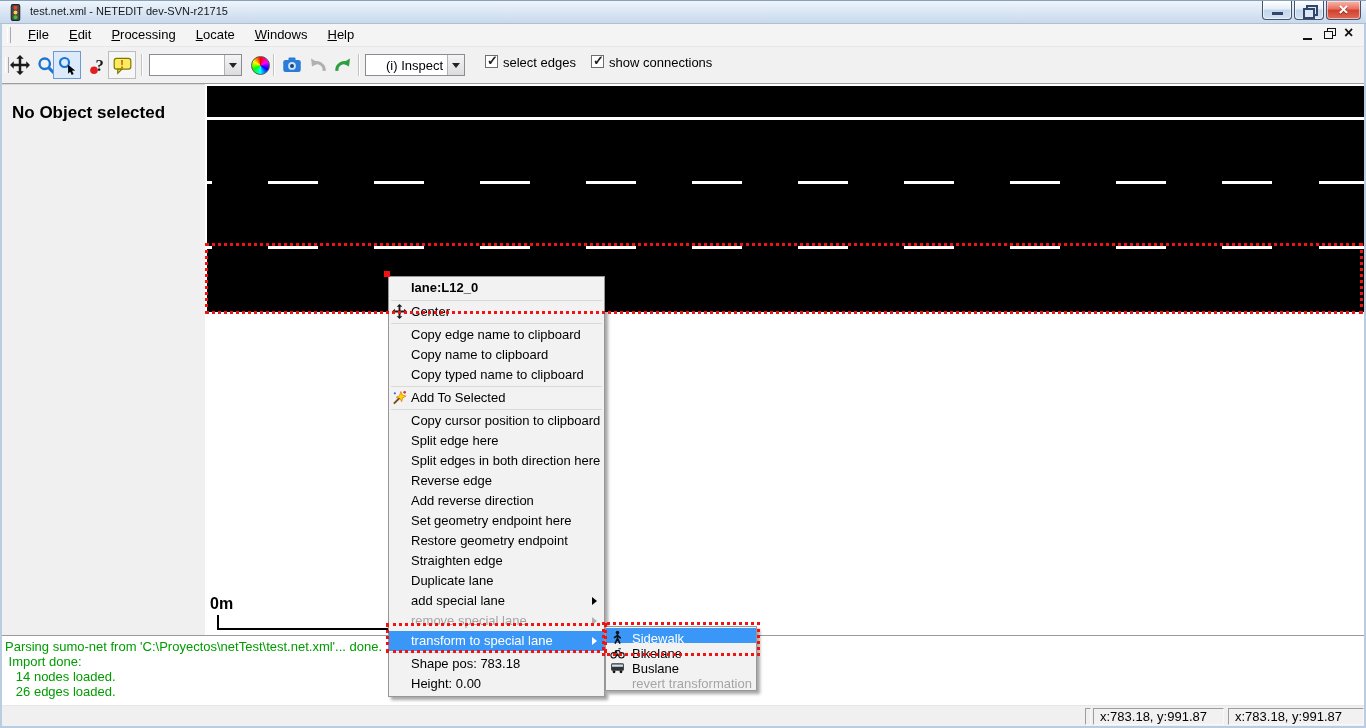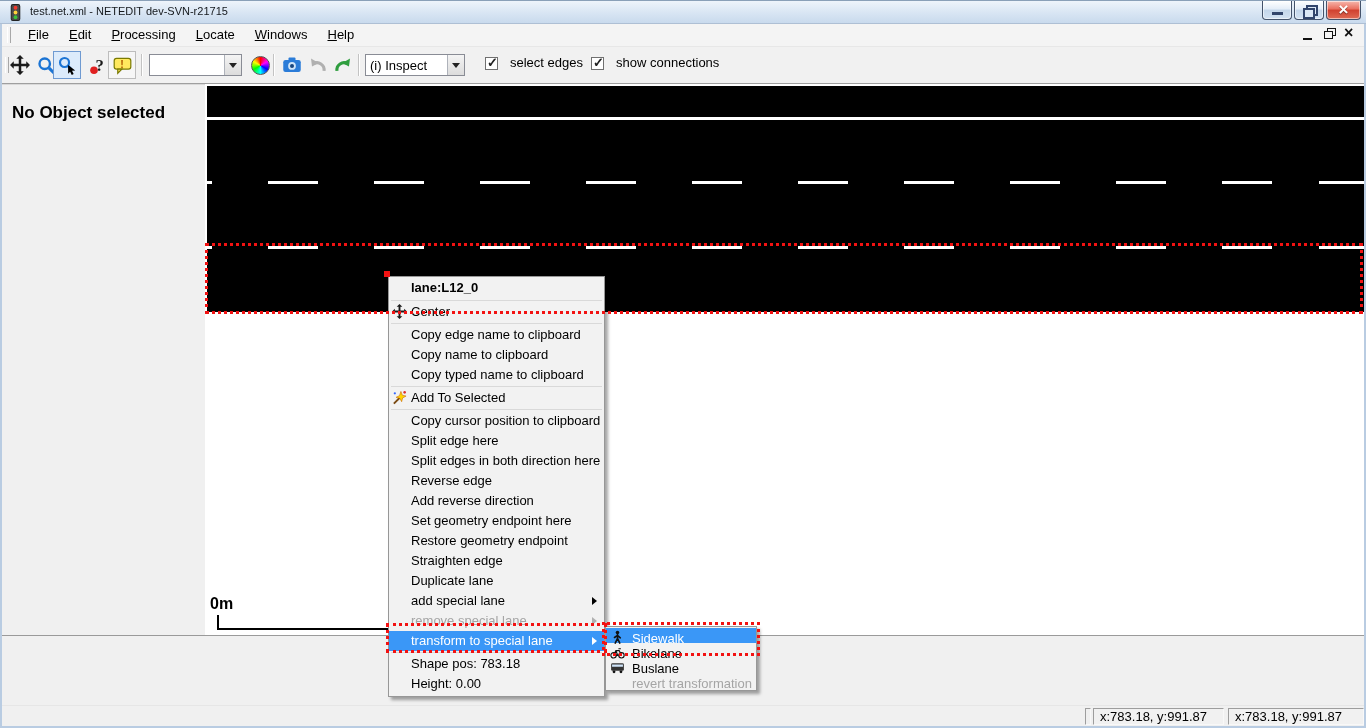--- a/index.html
+++ b/index.html
@@ -42,25 +42,25 @@
   .mdi.close::before{content:"\00d7";position:absolute;left:1px;top:-3px;font-size:16px;font-weight:bold;color:#111;}
   
   .toolbar{position:absolute;left:2px;right:2px;top:46px;height:38px;background:#f1f1f1;
     border-top:1px solid #e7e7e7;border-bottom:1px solid #9f9f9f;}
   .toolbar .grip{left:3px;top:10px;}
   .tb-btn{position:absolute;top:4px;width:28px;height:28px;display:flex;align-items:center;justify-content:center;}
   .tb-btn.pressed{border:1px solid #6f9ad1;background:#dcebfb;}
   .tb-btn.bordered{border:1px solid #bdbdbd;background:#f6f6f6;}
   .tb-sep{position:absolute;top:7px;width:2px;height:22px;border-left:1px solid #c3c3c3;border-right:1px solid #ffffff;}
   .combo{position:absolute;top:7px;height:22px;background:#fff;border:1px solid #898c95;font-size:13px;}
-  .combo .combo-text{position:absolute;left:4px;top:3px;white-space:nowrap;}
+  .combo .combo-text{position:absolute;left:20px;top:3px;white-space:nowrap;}
   .combo .combo-btn{position:absolute;right:0;top:0;bottom:0;width:17px;background:linear-gradient(#f4f4f4,#dcdcdc);
     border-left:1px solid #aeb2ba;display:flex;align-items:center;justify-content:center;}
   .darr{width:0;height:0;border-left:4px solid transparent;border-right:4px solid transparent;border-top:5px solid #222;}
-  .tb-check{position:absolute;top:8px;display:flex;align-items:flex-end;gap:12px;}
+  .tb-check{position:absolute;top:8px;display:flex;align-items:flex-start;gap:5px;}
   .cb{width:13px;height:13px;border:1px solid #707070;background:#fff;position:relative;display:inline-block;}
   .cb.checked::before{content:"\2713";position:absolute;left:1px;top:-3px;font-size:13px;font-weight:bold;color:#222;}
   .cb-label{font-size:13px;color:#000;}
   .colorwheel{width:19px;height:19px;border-radius:50%;border:1px solid #555;
     background:conic-gradient(#f00,#f0f,#00f,#0ff,#0f0,#ff0,#f00);}
   
   .sidepanel{position:absolute;left:2px;top:84px;width:203px;height:552px;background:#f0f0f0;
     border-top:1px solid #d9d9d9;}
   .panel-msg{position:absolute;left:10px;top:10px;font-size:17px;font-weight:bold;color:#000;margin-top:8px;}
   .canvas{position:absolute;left:205px;top:84px;right:2px;height:552px;background:#ffffff;}
@@ -254,20 +254,27 @@
       <div class="lane-line line-dash dashB"></div>
     </div>
     <div class="sel-rect"></div>
     <div class="scale-label">0m</div>
     <div class="scale-v"></div>
     <div class="scale-h"></div>
   </div>
 
   <div class="main-divider"></div>
 
+  <div class="log">
+
+  <div class="log-line">Parsing sumo-net from 'C:\Proyectos\netTest\test.net.xml'... done.</div>
+      <div class="log-line"> Import done:</div>
+      <div class="log-line">   14 nodes loaded.</div>
+      <div class="log-line">   26 edges loaded.</div>
+    </div>
 
   <div class="statusbar">
     <div class="sb-gap"></div>
     <div class="sb-field sb-c1">x:783.18, y:991.87</div>
     <div class="sb-field sb-c2">x:783.18, y:991.87</div>
   </div>
 
   <div class="ctxmenu">
 
       <div class="mi header"><span>lane:L12_0</span></div>

